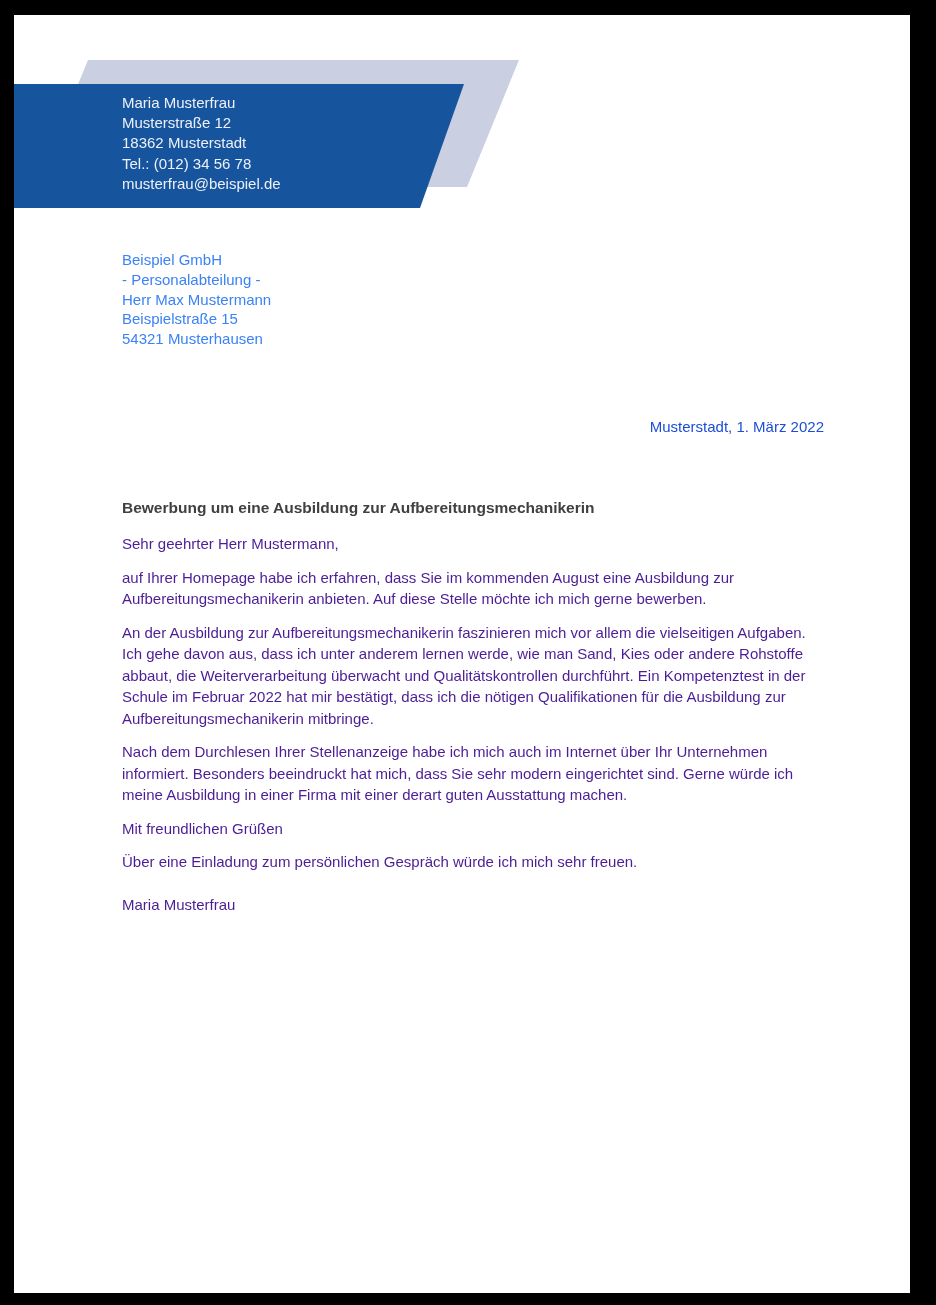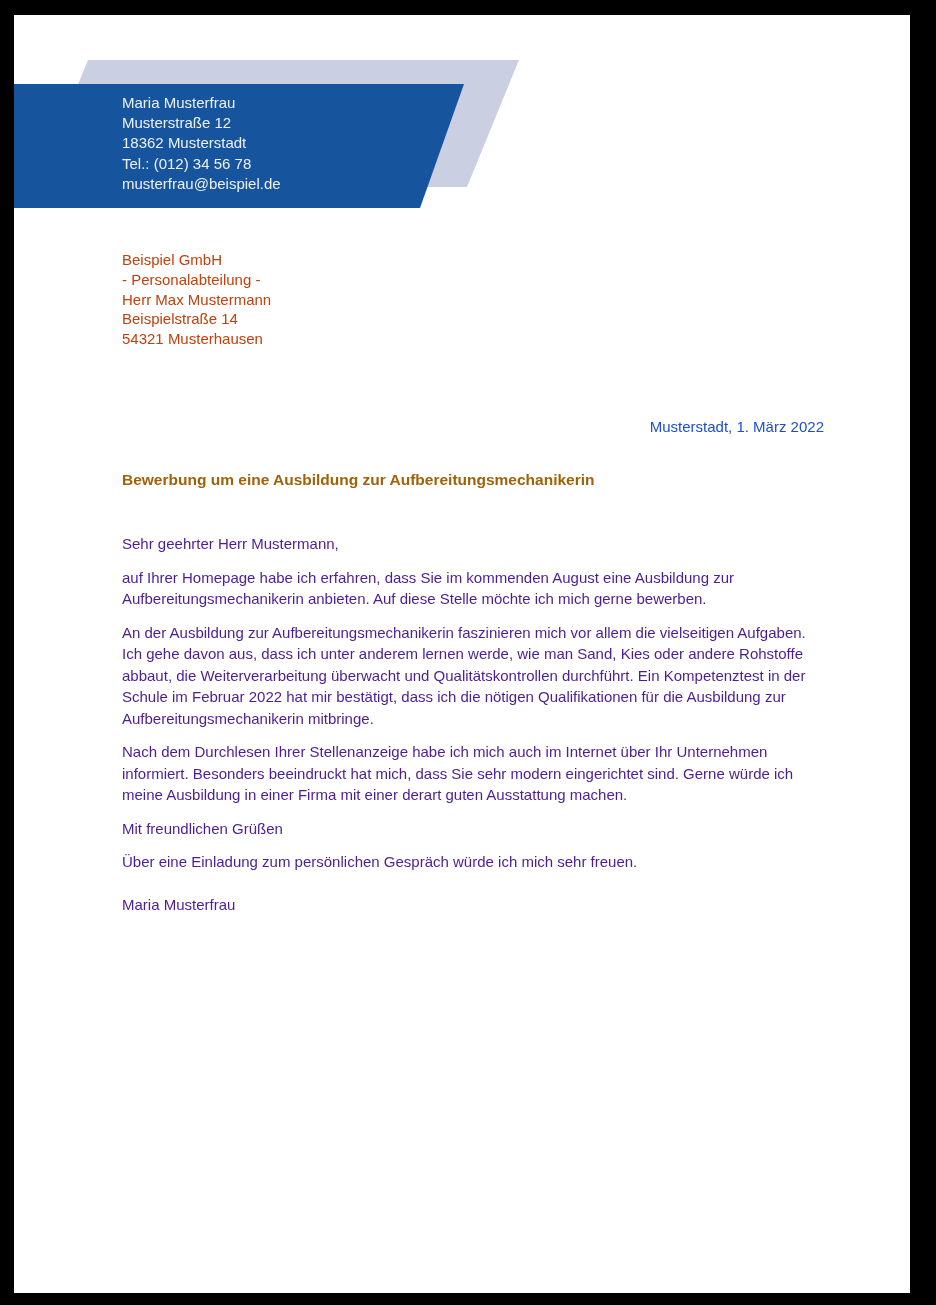--- a/index.html
+++ b/index.html
@@ -45,40 +45,40 @@
     top: 78px;
     color: #edf0f8;
     font-size: 15px;
     line-height: 20.2px;
     white-space: nowrap;
   }
   .recipient-block {
     position: absolute;
     left: 108px;
     top: 235px;
-    color: #c2410c;
+    color: #3b82f6;
     font-size: 15px;
     line-height: 19.8px;
     white-space: nowrap;
   }
   .date-line {
     position: absolute;
     left: 108px;
     top: 403px;
     width: 702px;
     text-align: right;
     color: #1d4ed8;
     font-size: 15px;
   }
   .subject-line {
     position: absolute;
     left: 108px;
-    top: 456px;
+    top: 484px;
     width: 710px;
-    color: #a16207;
+    color: #404040;
     font-size: 15.5px;
     font-weight: bold;
   }
   .letter-body {
     position: absolute;
     left: 108px;
     top: 518px;
     width: 706px;
     color: #4c1d95;
     font-size: 15px;
@@ -104,21 +104,21 @@
     <div>Musterstraße 12</div>
     <div>18362 Musterstadt</div>
     <div>Tel.: (012) 34 56 78</div>
     <div>musterfrau@beispiel.de</div>
   </div>
 
   <div class="recipient-block">
     <div>Beispiel GmbH</div>
     <div>- Personalabteilung -</div>
     <div>Herr Max Mustermann</div>
-    <div>Beispielstraße 14</div>
+    <div>Beispielstraße 15</div>
     <div>54321 Musterhausen</div>
   </div>
 
   <div class="date-line">Musterstadt, 1. März 2022</div>
 
   <div class="subject-line">Bewerbung um eine Ausbildung zur Aufbereitungsmechanikerin</div>
 
   <div class="letter-body">
     <p>Sehr geehrter Herr Mustermann,</p>
     <p>auf Ihrer Homepage habe ich erfahren, dass Sie im kommenden August eine Ausbildung zur Aufbereitungsmechanikerin anbieten. Auf diese Stelle möchte ich mich gerne bewerben.</p>

